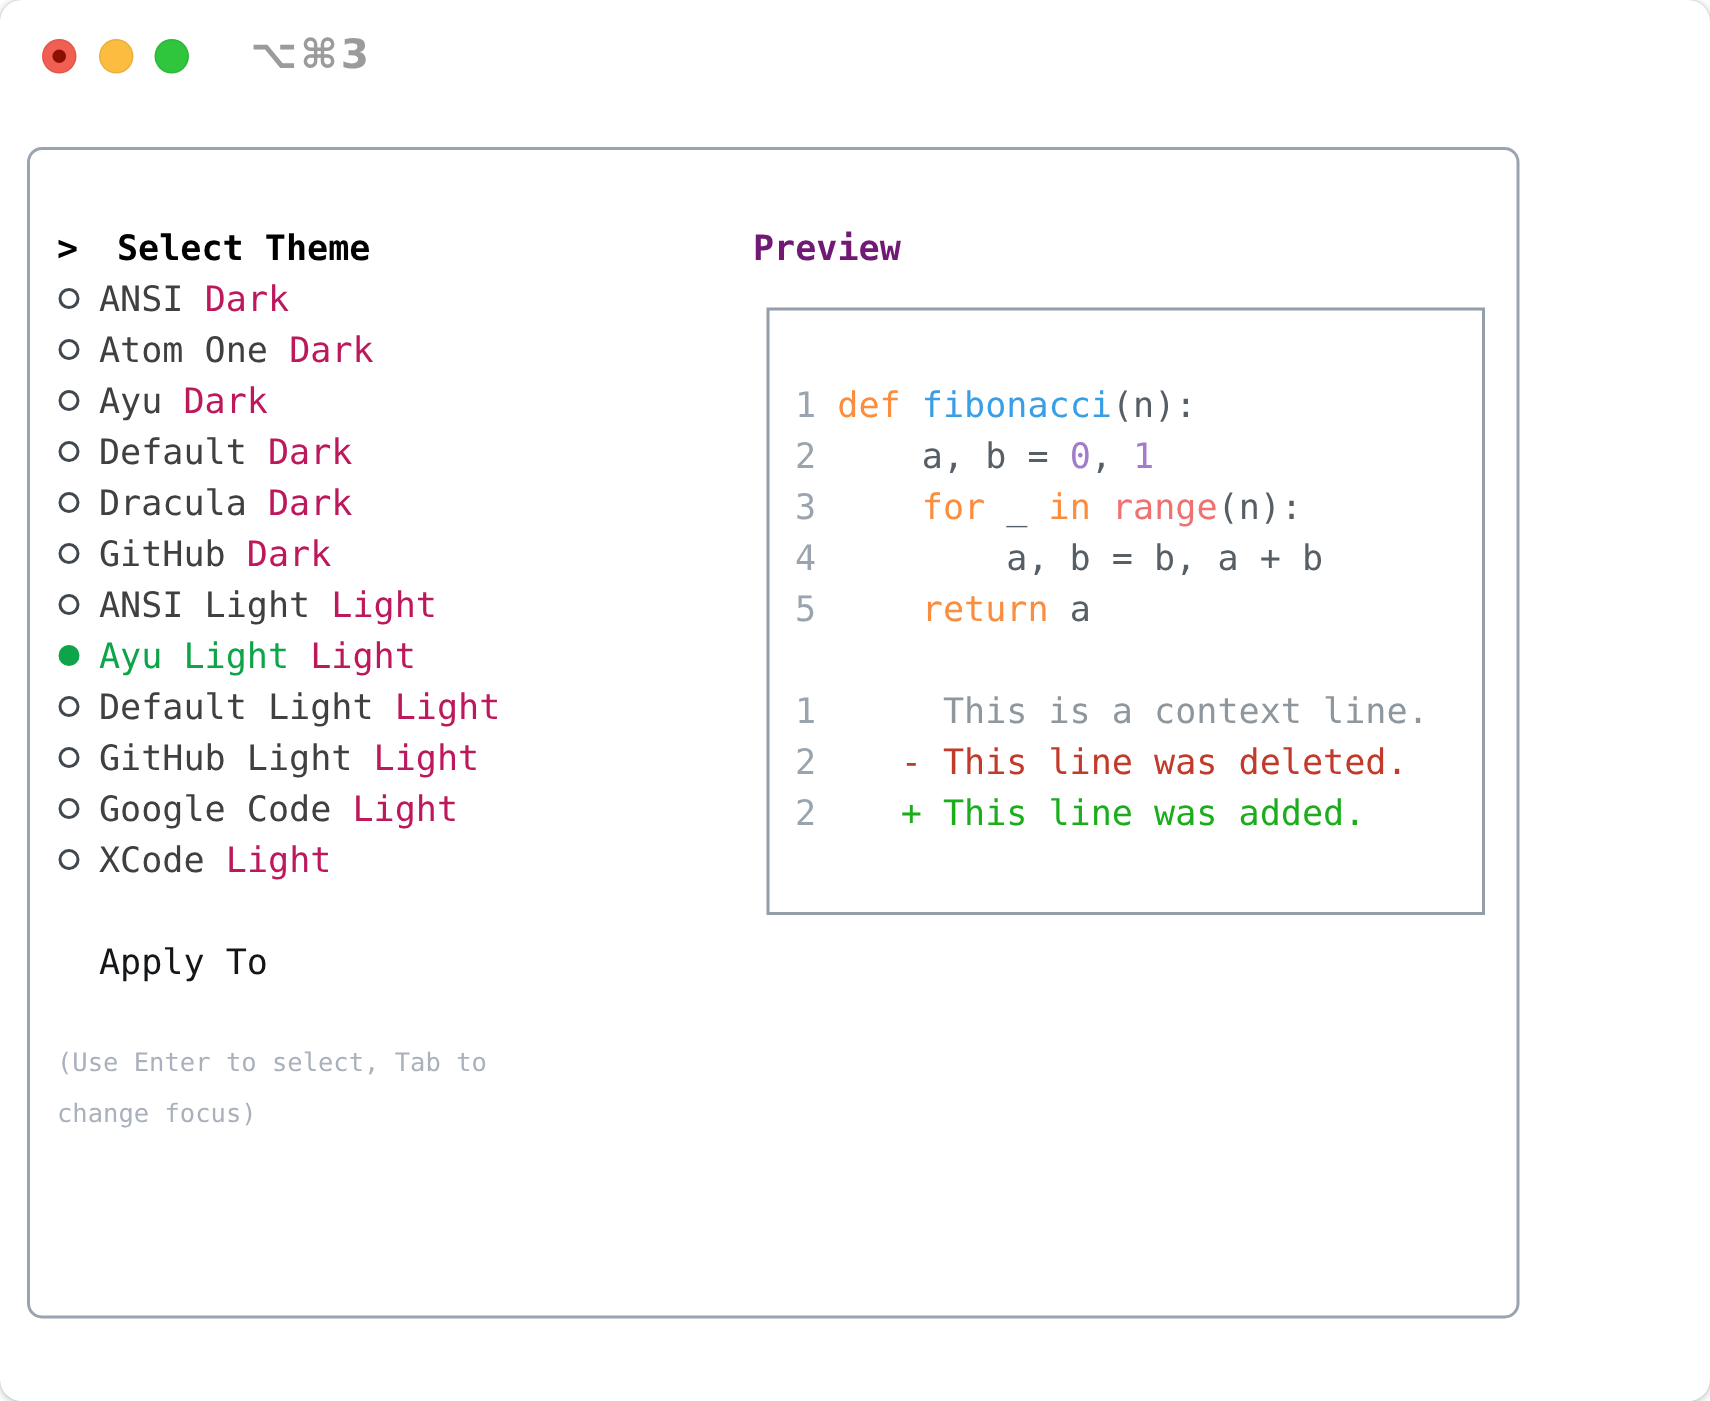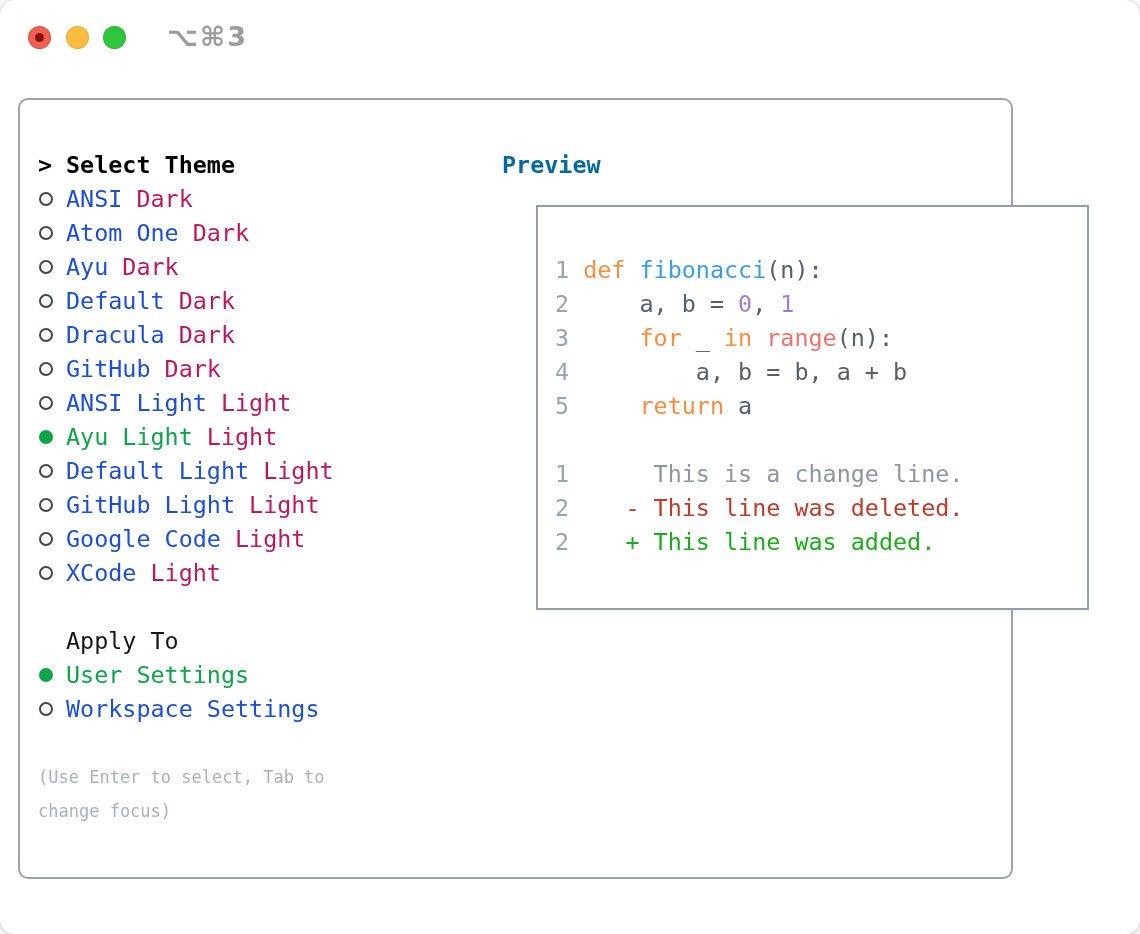--- a/index.html
+++ b/index.html
@@ -35,33 +35,33 @@
   }
 
   
   .left-col { position:absolute; left:18px; top:48px; }
   .row { display:flex; align-items:center; height:34px; font-size:23.4px; white-space:pre; }
   .gutter { width:28px; display:flex; align-items:center; flex:none; }
   .bullet { width:14px; height:14px; border-radius:50%; box-sizing:border-box;
             border:2px solid #40474e; margin-left:1px; }
   .bullet.sel { background:#0ea44a; border-color:#0ea44a; }
   .prompt { color:#000; font-weight:bold; }
-  .hdr { color:#000; font-weight:bold; }
+  .hdr { color:#000; font-weight:bold;margin-left:12px; }
   .subhdr { color:#14171a; }
-  .name { color:#1d4ed8; }
+  .name { color:#404040; }
   .name.sel-name { color:#0ea44a; }
   .variant { color:#be185d; }
   .spacer { height:34px; }
   .help-line { height:34px; line-height:34px; font-size:17px; color:#a9b1bc; white-space:pre; }
 
   
   .preview-title { position:absolute; left:482px; top:48px; height:34px; line-height:34px;
-                   font-size:23.4px; font-weight:bold; color:#0369a1; }
+                   font-size:23.4px; font-weight:bold; color:#701a75; }
   .preview-box {
-    position:absolute; left:516px; top:105px; width:553px; height:405px;
+    position:absolute; left:491px; top:105px; width:479px; height:405px;
     box-sizing:border-box; border:2px solid #939ea9; background:#ffffff;
     padding:46px 10px 0 17px; overflow:hidden;
   }
   .cline { height:34px; line-height:34px; font-size:23.4px; white-space:pre; }
   .lineno       { color:#9aa4ae; }
   .tok-plain    { color:#565e66; }
   .tok-keyword  { color:#fa8d3e; }
   .tok-function { color:#399ee6; }
   .tok-number   { color:#a37acc; }
   .tok-range    { color:#f07171; }
@@ -104,39 +104,35 @@
           <div class="row"><span class="gutter"><span class="bullet"></span></span><span class="name">XCode</span><span class="variant"> Light</span></div>
         </div>
 
       <div class="spacer"></div>
 
       <div class="row">
         <span class="gutter"></span>
         <span class="subhdr">Apply To</span>
       </div>
 
-      <div>
-          <div class="row"><span class="gutter"><span class="bullet sel"></span></span><span class="name sel-name">User Settings</span></div>
-          <div class="row"><span class="gutter"><span class="bullet"></span></span><span class="name">Workspace Settings</span></div>
-        </div>
 
       <div class="spacer"></div>
 
       <div class="help-line">(Use Enter to select, Tab to</div>
       <div class="help-line">change focus)</div>
     </div>
 
     <div class="preview-title">Preview</div>
 
     <div class="preview-box">
         <div class="cline"><span class="lineno">1</span><span class="tok-plain"> </span><span class="tok-keyword">def</span><span class="tok-plain"> </span><span class="tok-function">fibonacci</span><span class="tok-plain">(n):</span></div>
         <div class="cline"><span class="lineno">2</span><span class="tok-plain">     a, b = </span><span class="tok-number">0</span><span class="tok-plain">, </span><span class="tok-number">1</span></div>
         <div class="cline"><span class="lineno">3</span><span class="tok-plain">     </span><span class="tok-keyword">for</span><span class="tok-plain"> _ </span><span class="tok-keyword">in</span><span class="tok-plain"> </span><span class="tok-range">range</span><span class="tok-plain">(n):</span></div>
         <div class="cline"><span class="lineno">4</span><span class="tok-plain">         a, b = b, a + b</span></div>
         <div class="cline"><span class="lineno">5</span><span class="tok-plain">     </span><span class="tok-keyword">return</span><span class="tok-plain"> a</span></div>
         <div class="cline"><span class="lineno"></span></div>
-        <div class="cline"><span class="lineno">1</span><span class="tok-context">      This is a change line.</span></div>
+        <div class="cline"><span class="lineno">1</span><span class="tok-context">      This is a context line.</span></div>
         <div class="cline"><span class="lineno">2</span><span class="tok-deleted">    - This line was deleted.</span></div>
         <div class="cline"><span class="lineno">2</span><span class="tok-added">    + This line was added.</span></div>
       </div>
 
   </div>
 </div>
 
 </body></html>

